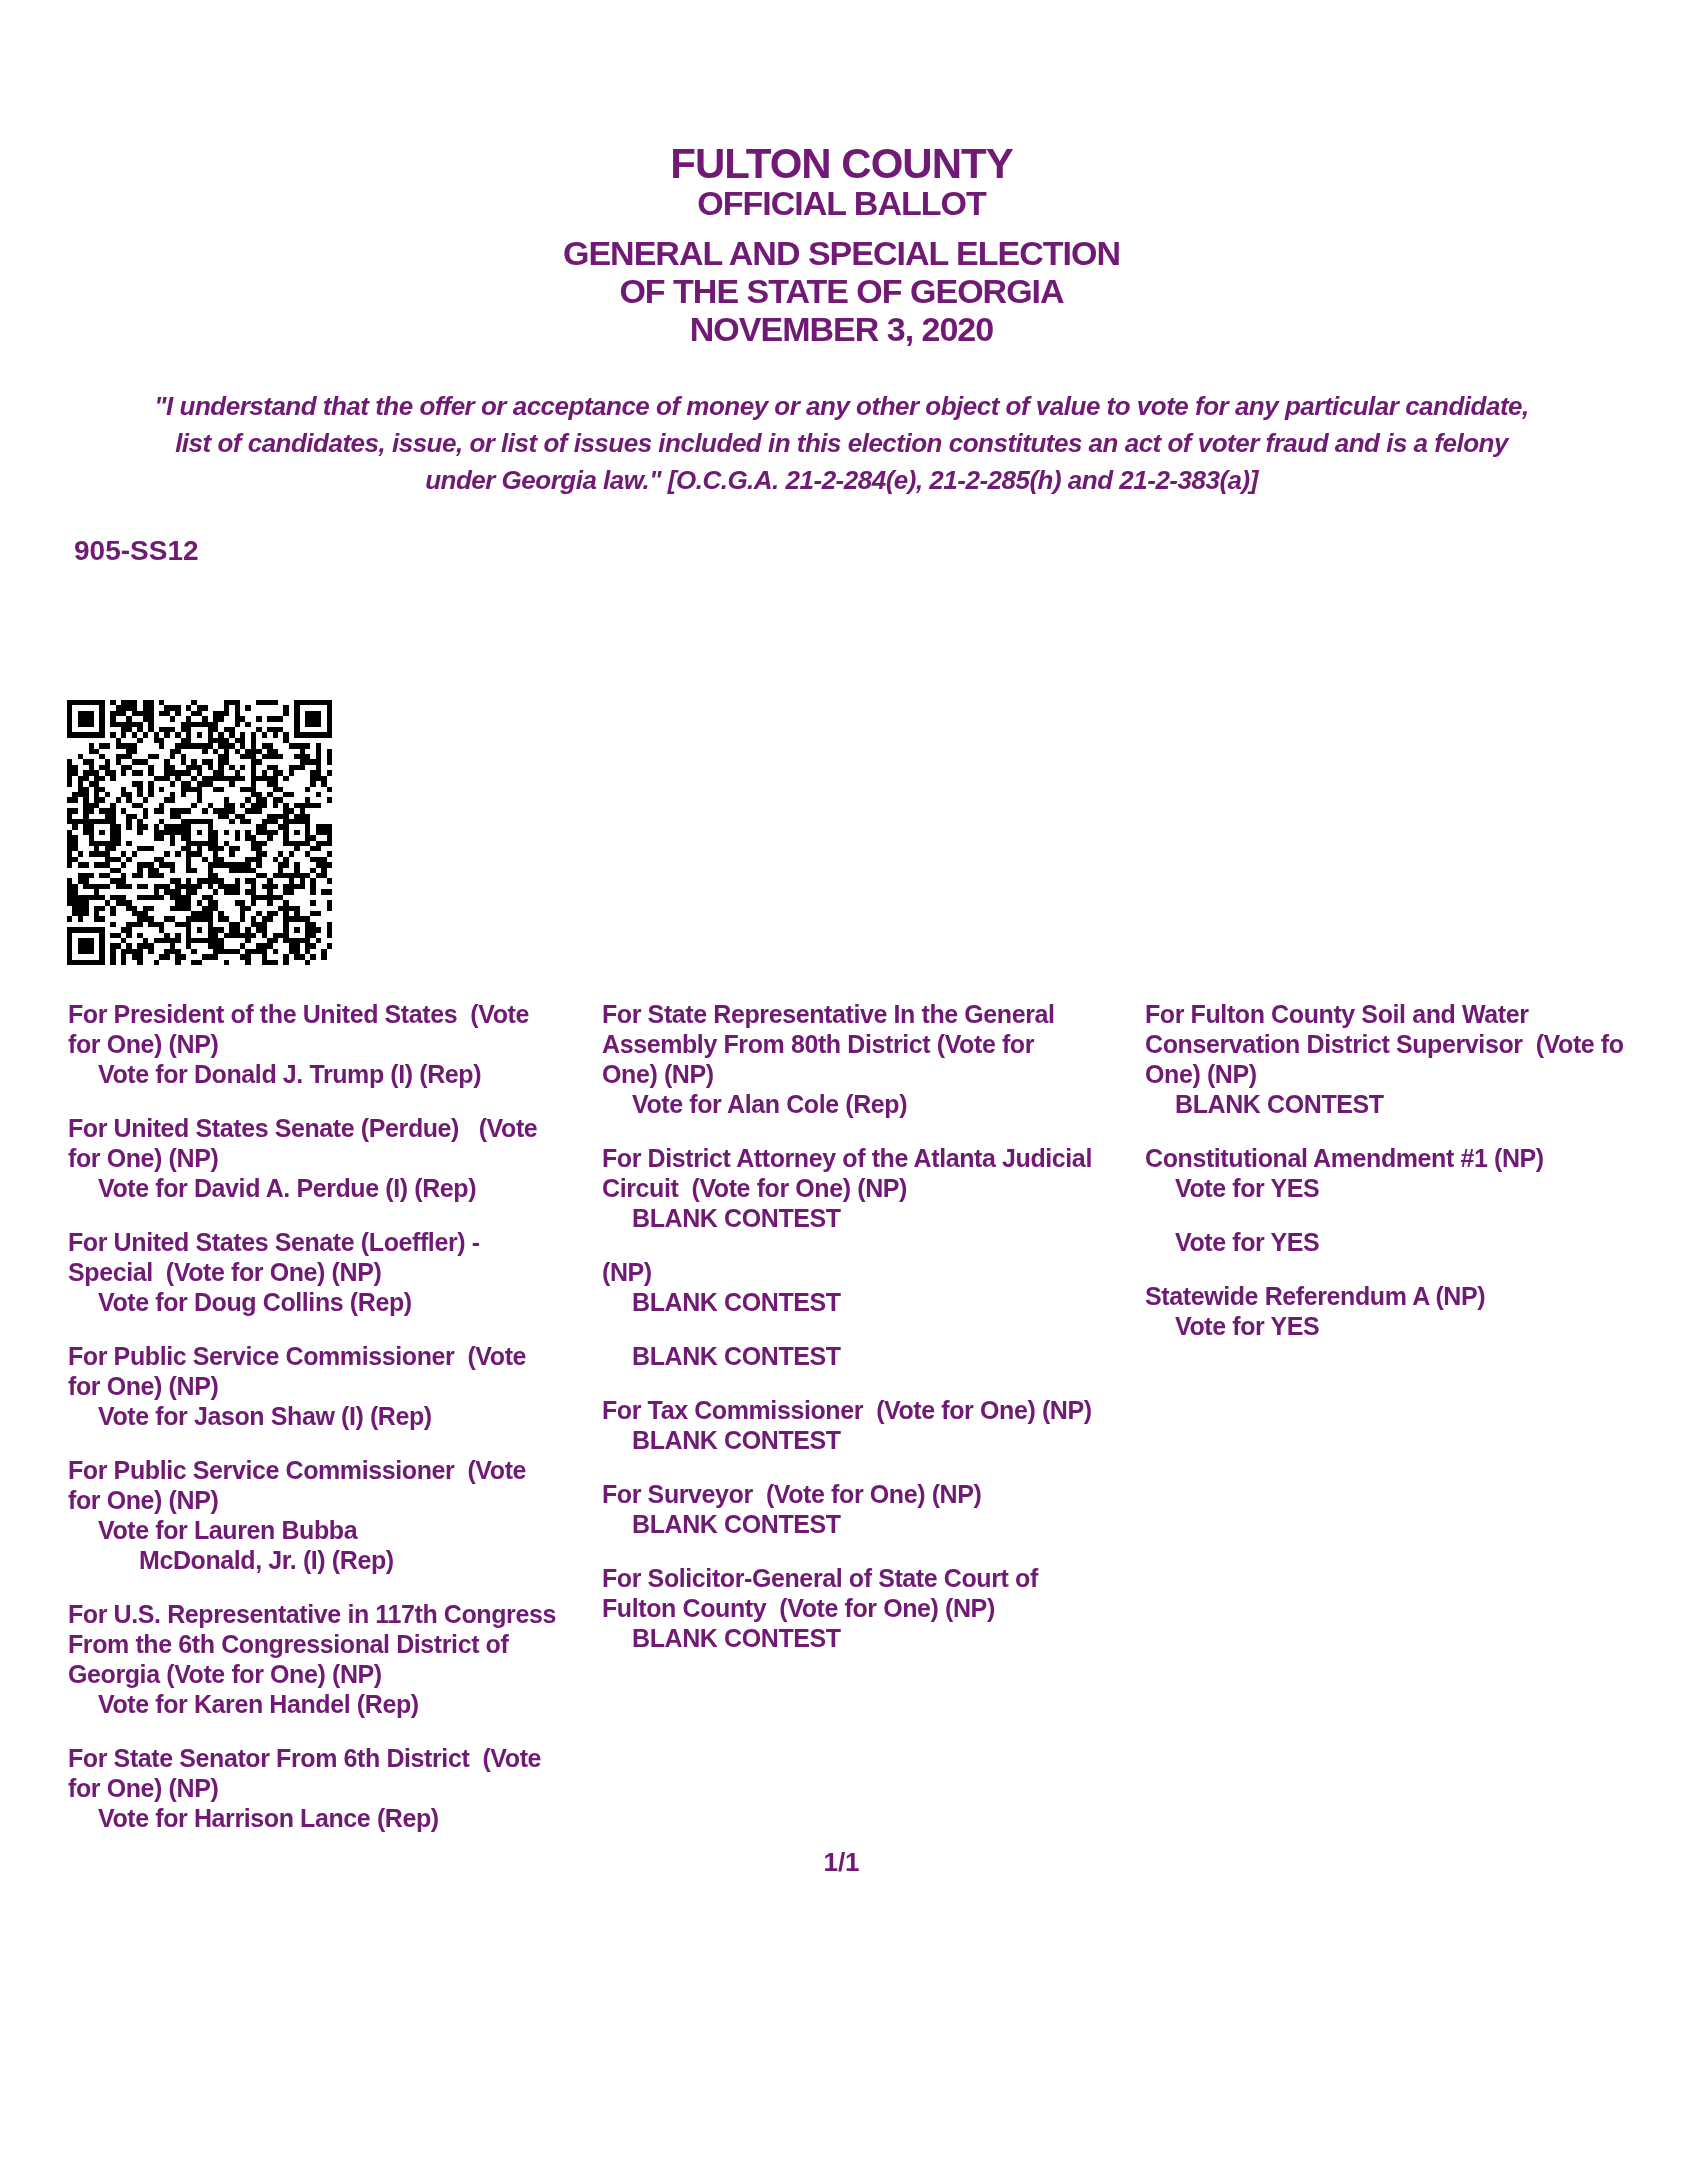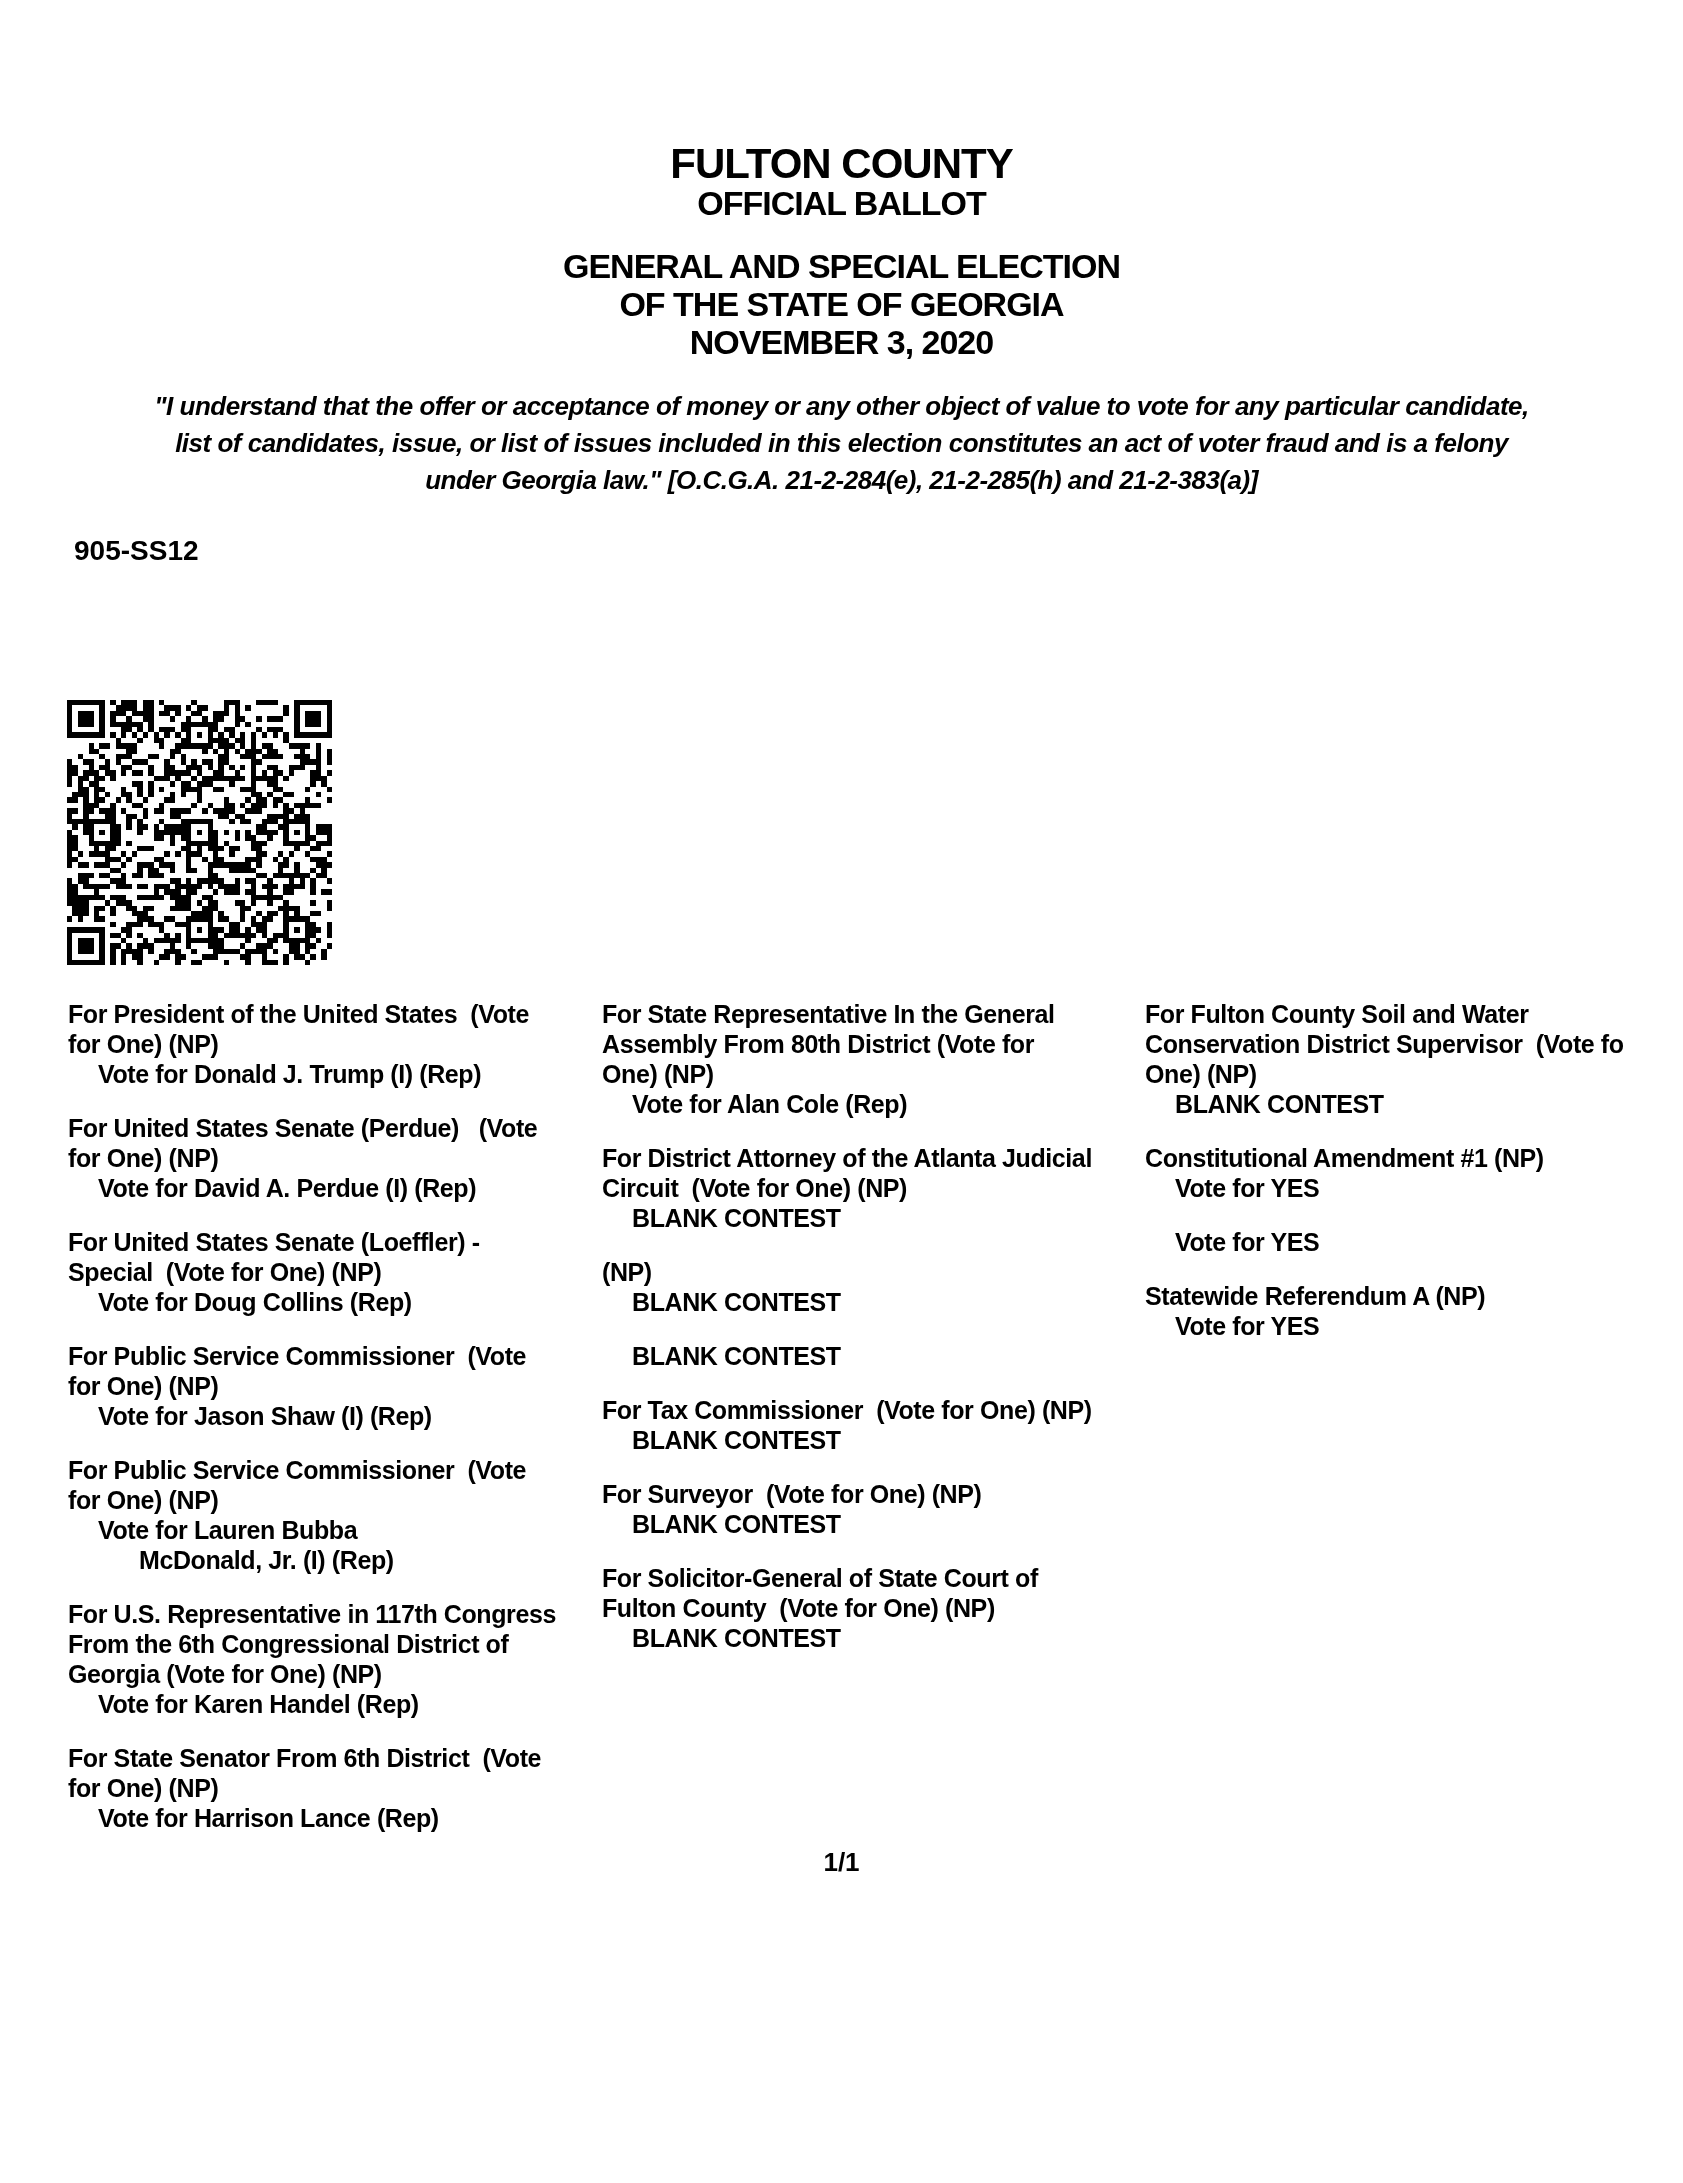--- a/index.html
+++ b/index.html
@@ -1,28 +1,28 @@
 <!DOCTYPE html>
 <html><head>
 <meta charset="utf-8">
 <style>
   html,body{margin:0;padding:0;background:#e8e8e8;}
   .page{
     position:relative;
     width:1683px;height:2183px;
     background:#ffffff;
-    color:#000000;
+    color:#701a75;
     font-family:"Liberation Sans","DejaVu Sans",sans-serif;
     overflow:hidden;
   }
   
   .hline{position:absolute;left:0;right:0;text-align:center;font-weight:700;}
   .county-title{top:140px;font-size:42px;letter-spacing:-1px;}
   .ballot-type{top:184px;font-size:34px;letter-spacing:-1px;}
-  .election{position:absolute;left:0;right:0;top:247px;text-align:center;
+  .election{position:absolute;left:0;right:0;top:234px;text-align:center;
             font-weight:700;font-size:34px;line-height:38px;letter-spacing:-1px;}
   
   .disclaimer{position:absolute;left:0;right:0;top:388px;text-align:center;
               font-style:italic;font-weight:700;font-size:26px;line-height:37px;
               letter-spacing:-0.5px;}
   
   .ballot-code{position:absolute;left:68px;top:535px;font-size:28px;font-weight:600;margin-left:6px;}
   
   .qr{position:absolute;left:67px;top:700px;width:265px;height:265px;
       shape-rendering:crispEdges;background:#fff;}

